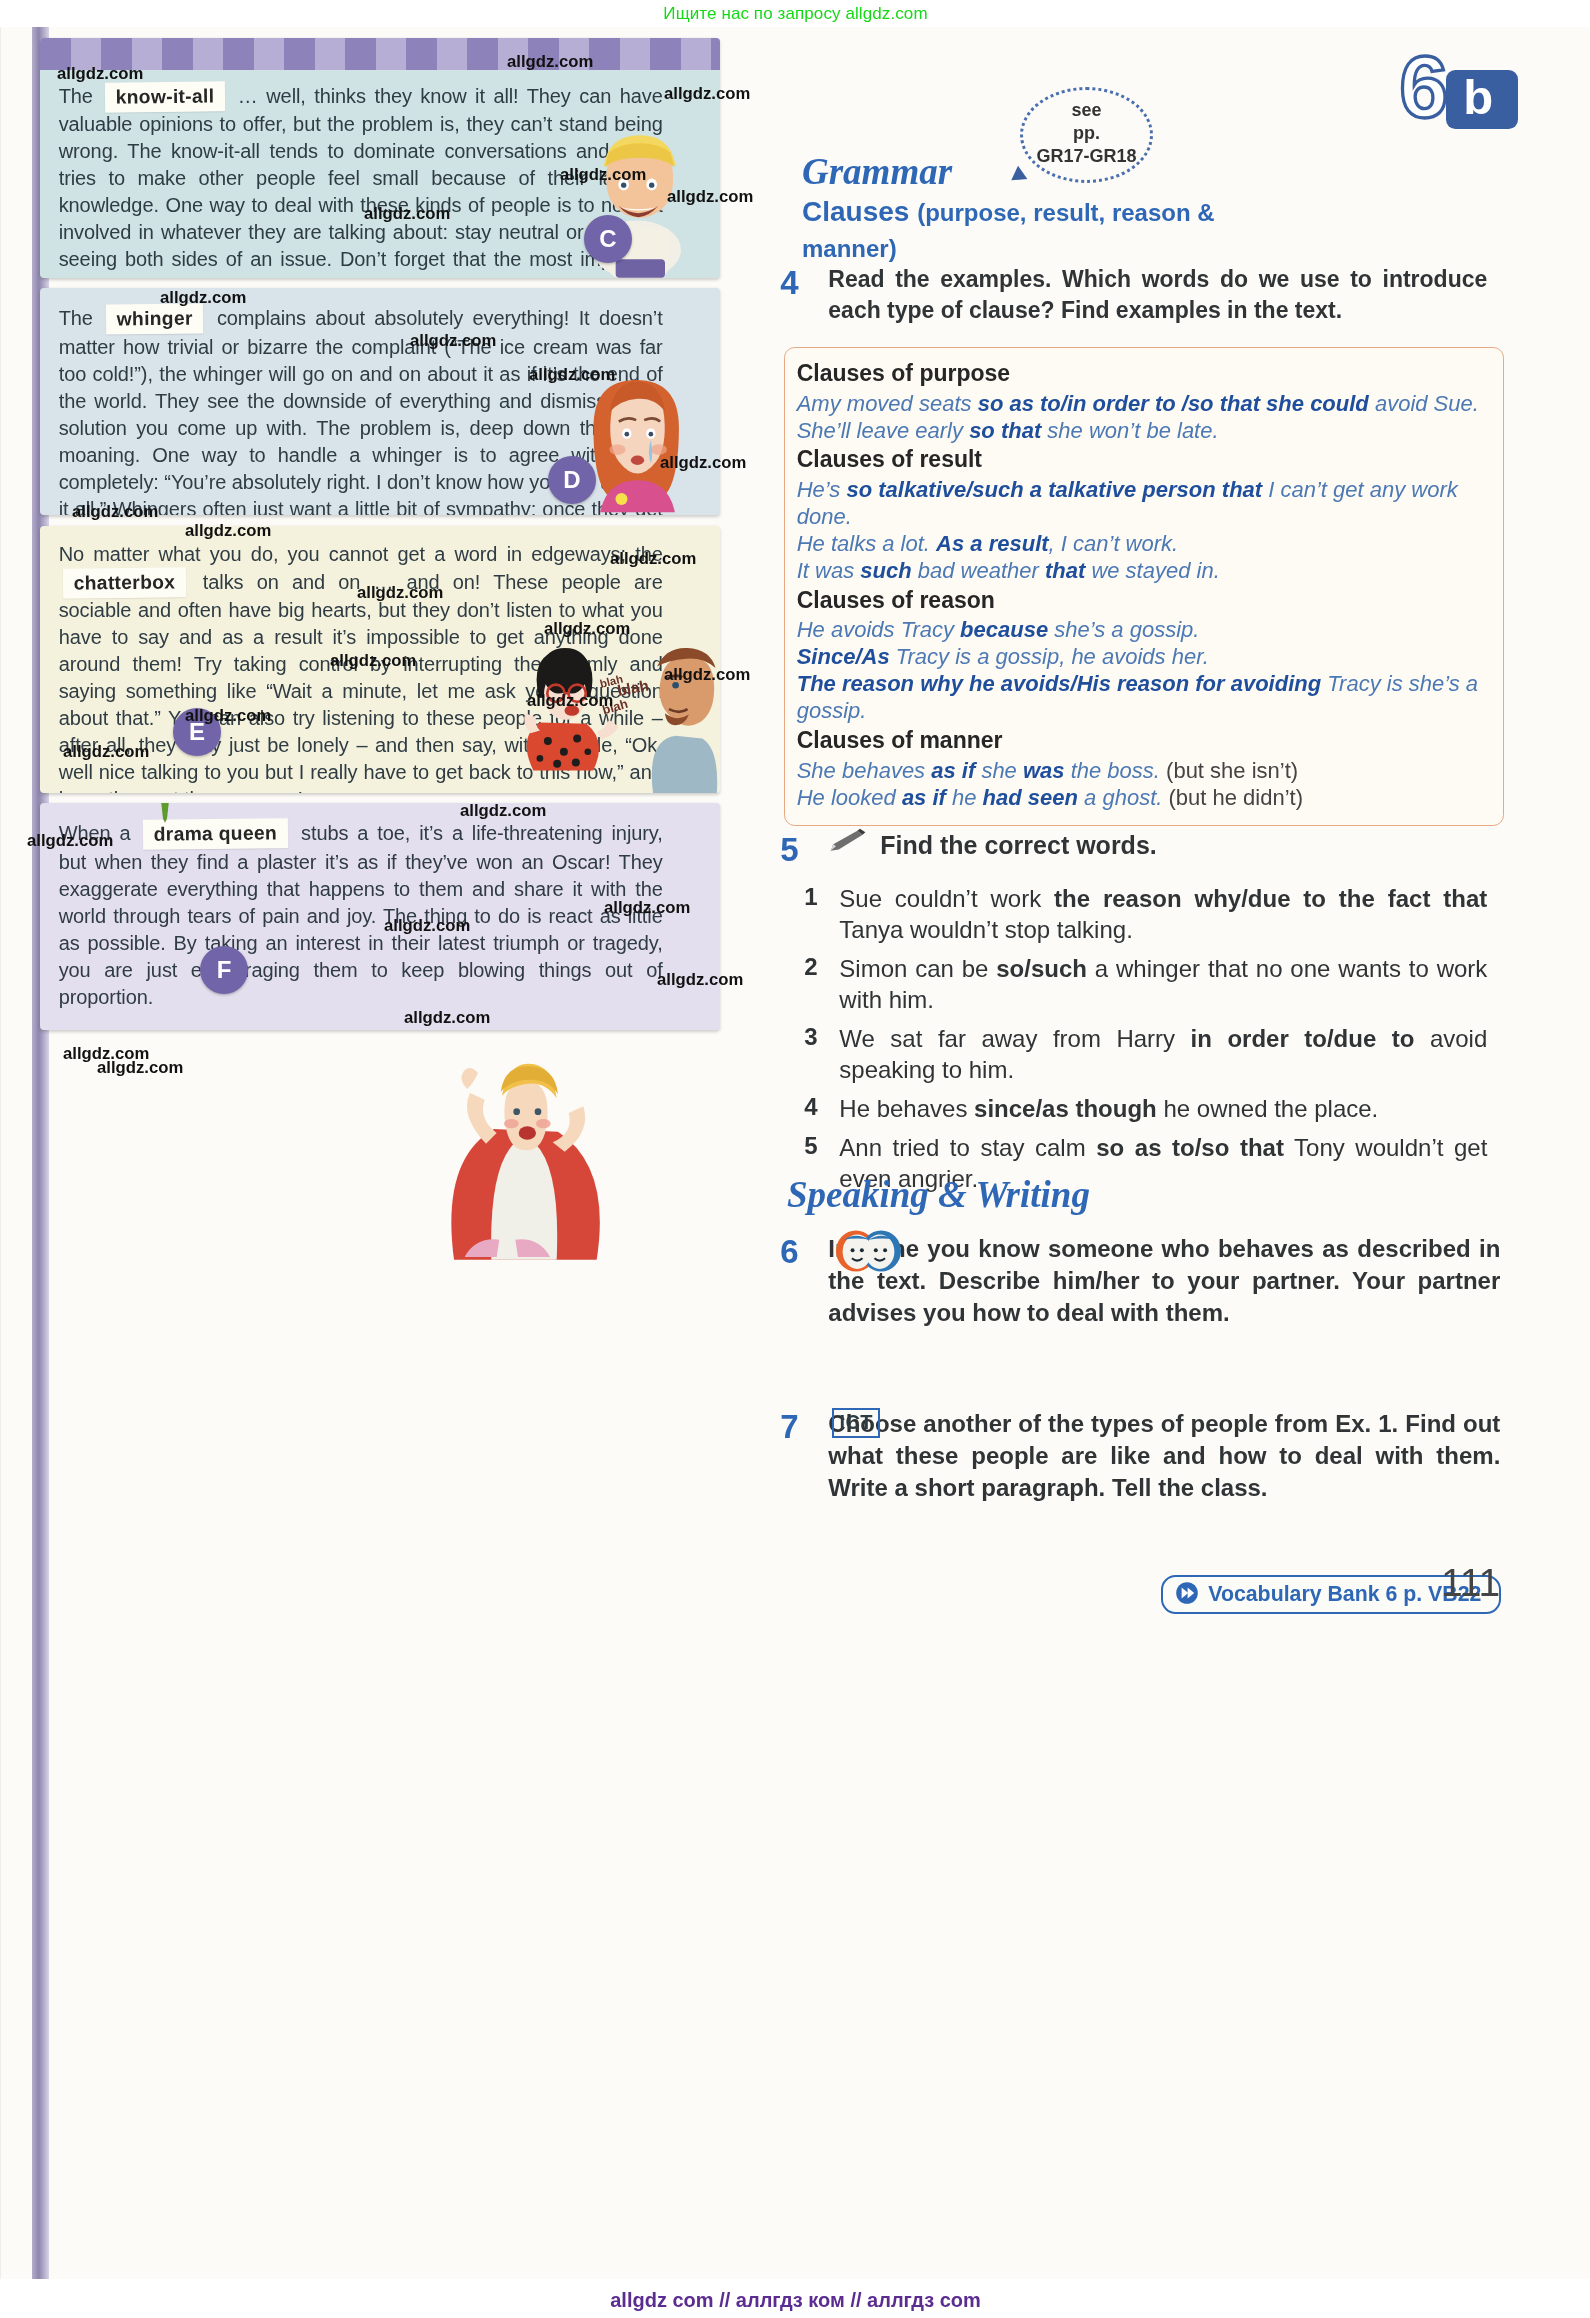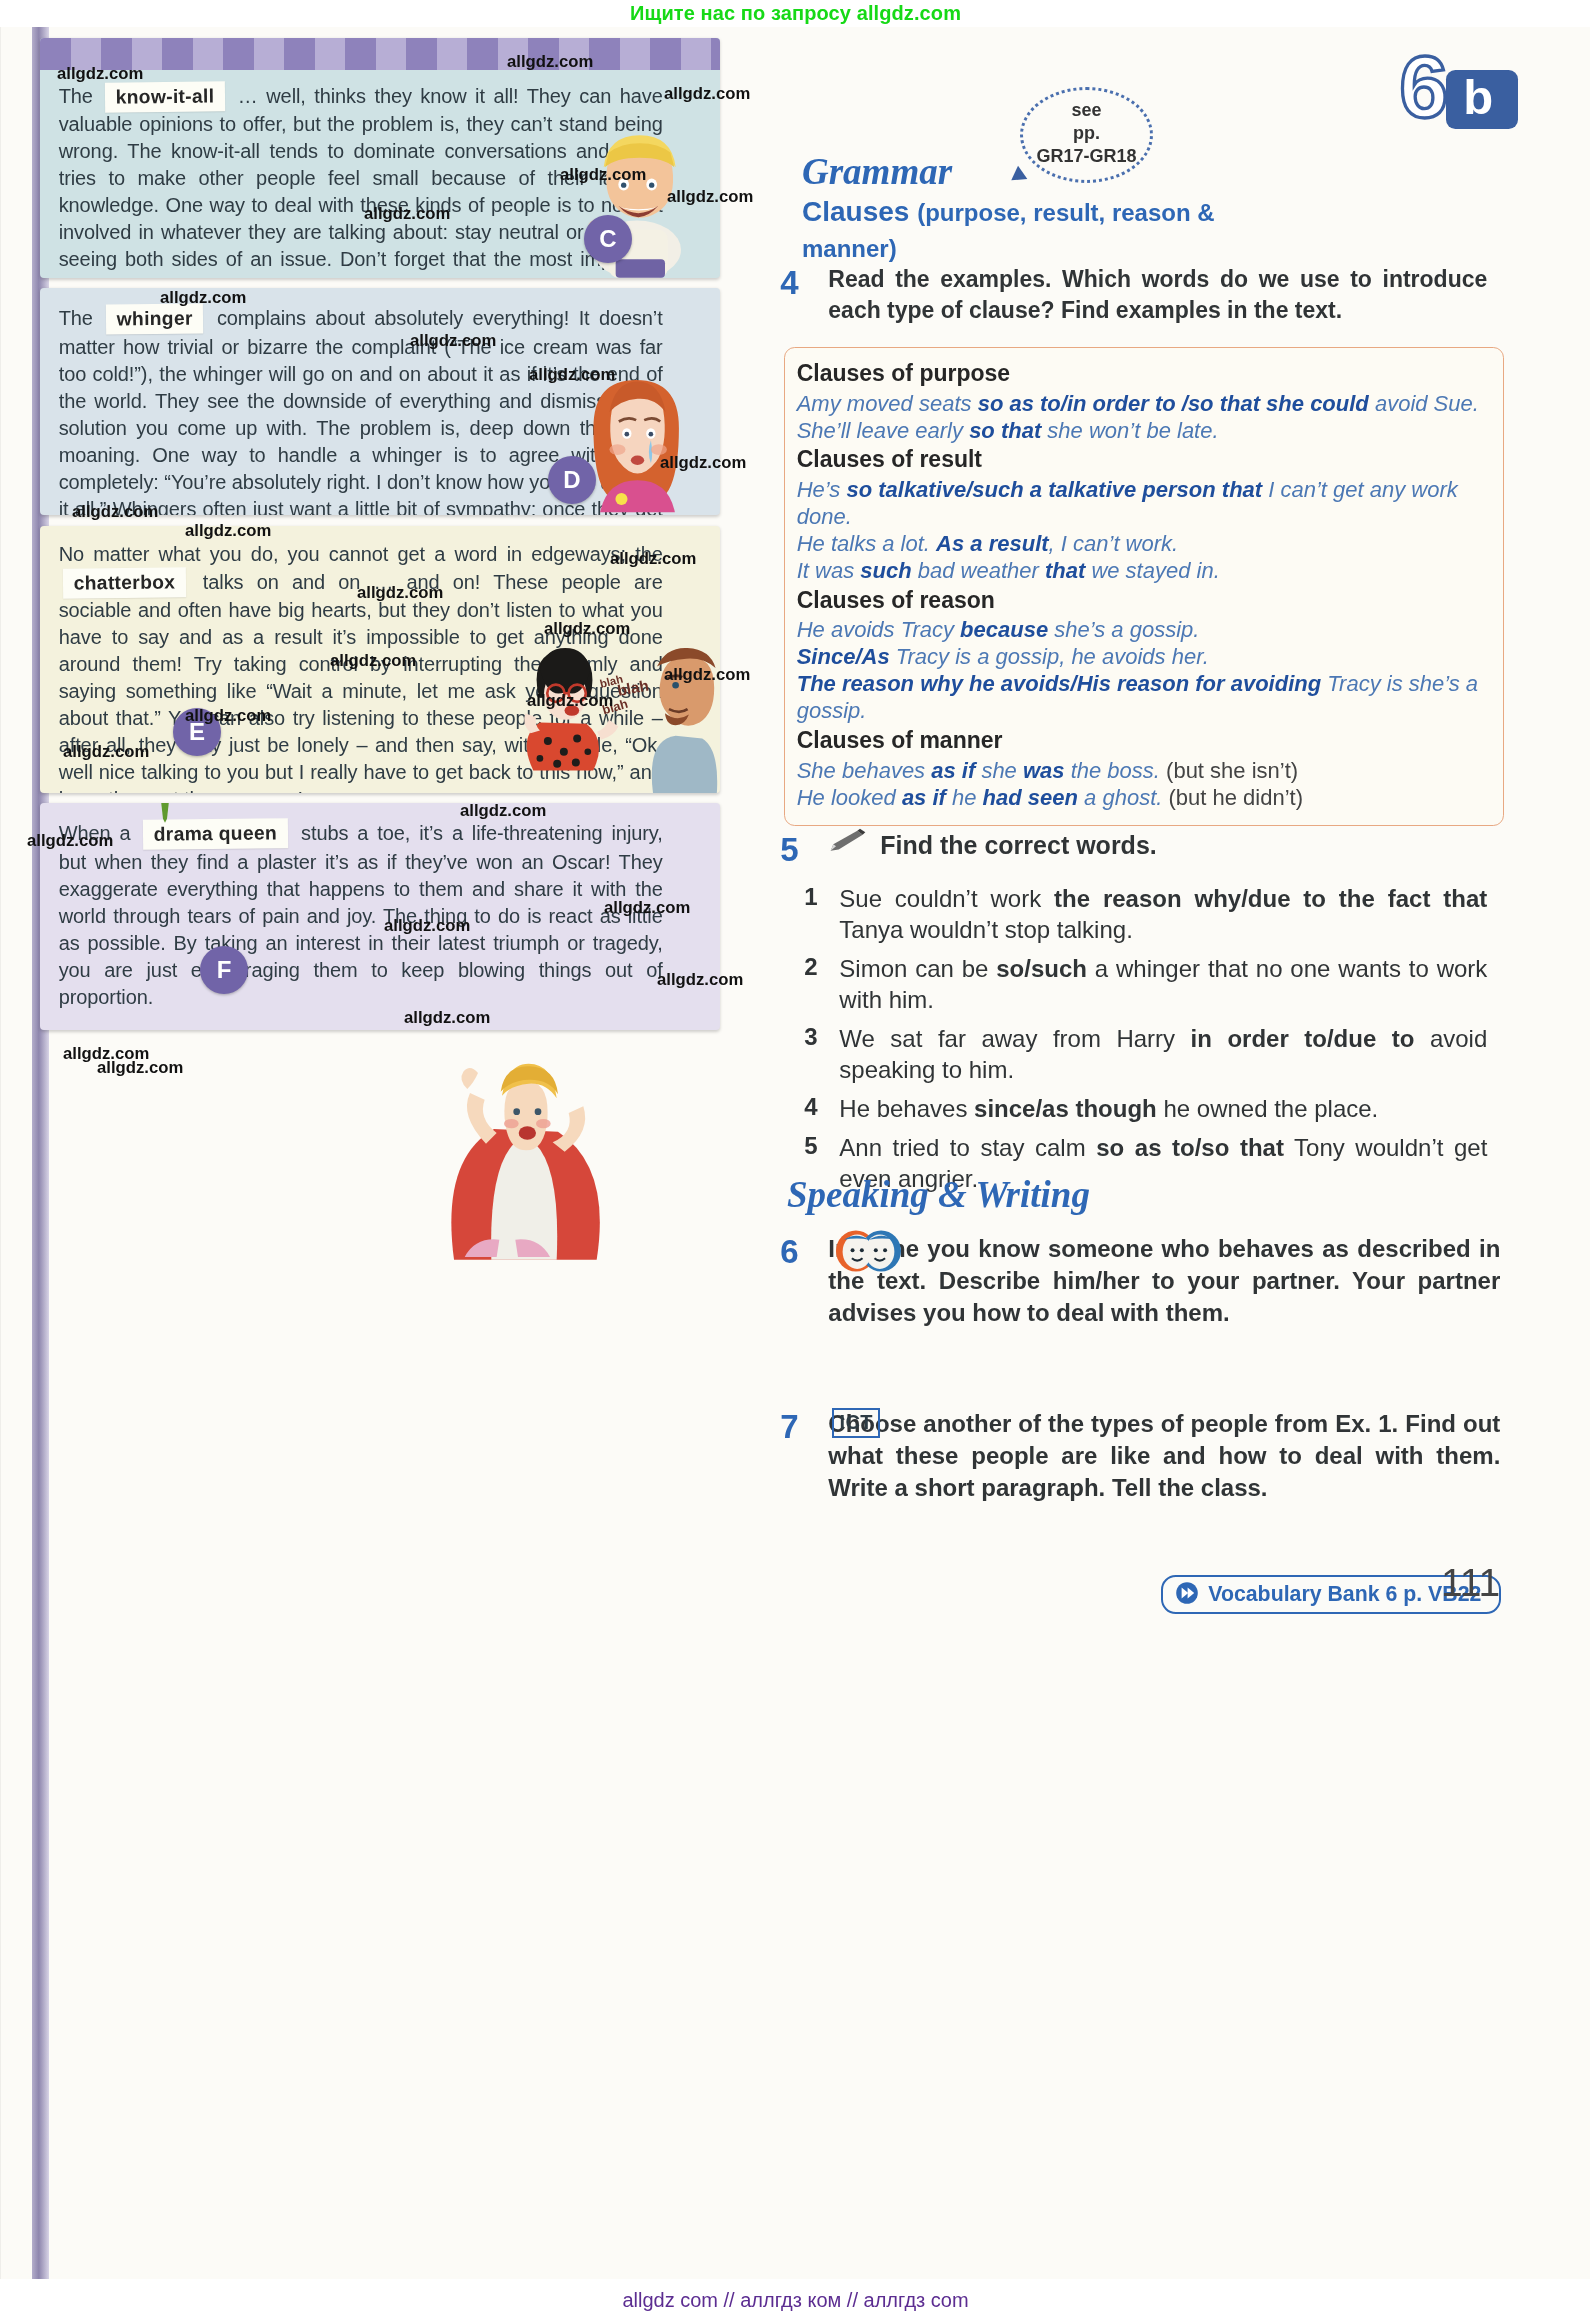--- a/index.html
+++ b/index.html
@@ -9,27 +9,27 @@
     background: #fdfdfb;
     font-family: "Liberation Sans", sans-serif;
     position: relative;
     overflow: hidden;
   }
 
   
   .topbanner {
     position:absolute; top:0; left:0; width:1591px; height:27px;
     background:#ffffff; text-align:center;
-    color:#16d916; font-size:20px; font-weight:bold;
+    color:#16d916; font-size:17px; font-weight:normal;
     letter-spacing:0.1px; line-height:27px;
   }
   .botbanner {
     position:absolute; bottom:0; left:0; width:1591px; height:40px;
     background:#ffffff; text-align:center;
-    color:#5c2d91; font-size:20px; font-weight:normal; line-height:43px;
+    color:#5c2d91; font-size:20px; font-weight:bold; line-height:43px;
   }
   .wm {
     position:absolute; color:#111; font-size:16.7px; font-weight:600;
     font-family:"Liberation Sans", sans-serif; z-index:60;
     white-space:nowrap; pointer-events:none;
   }
 
   
   .page {
     position:absolute; top:27px; left:0; width:1591px; height:2252px;

